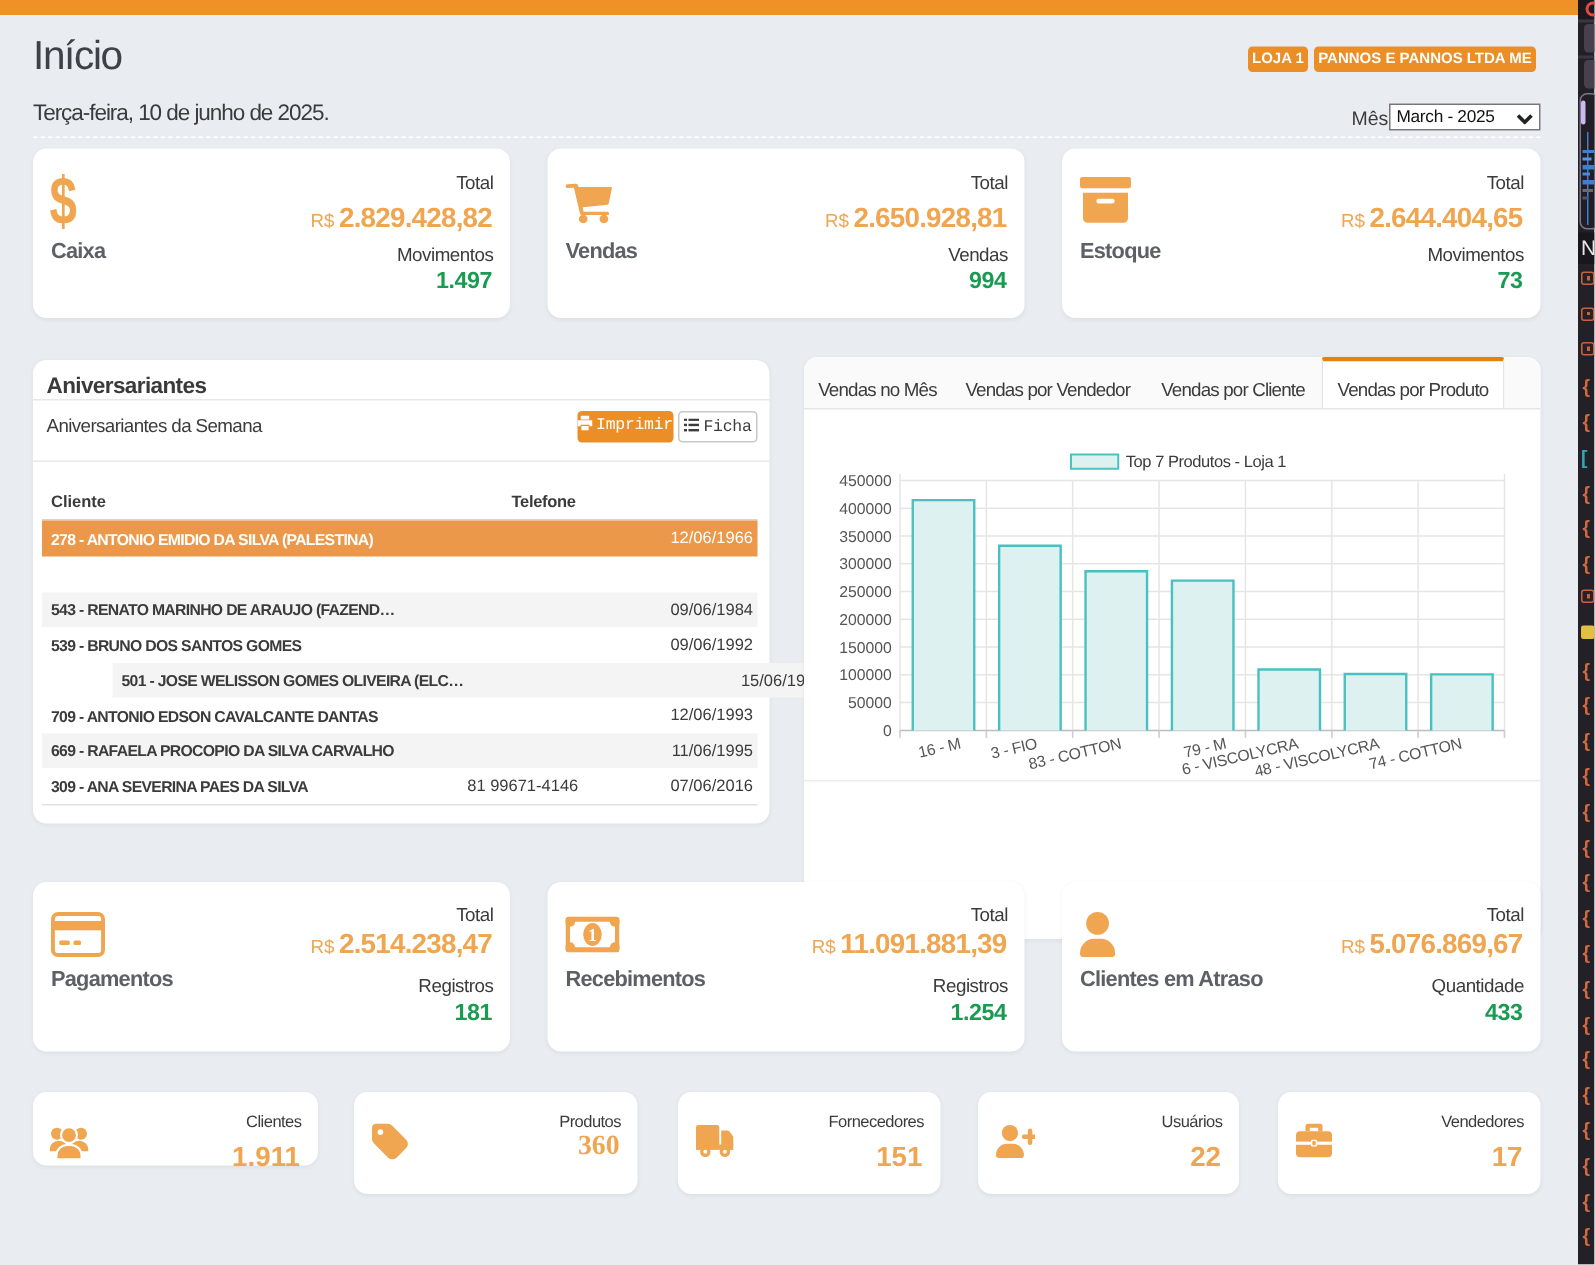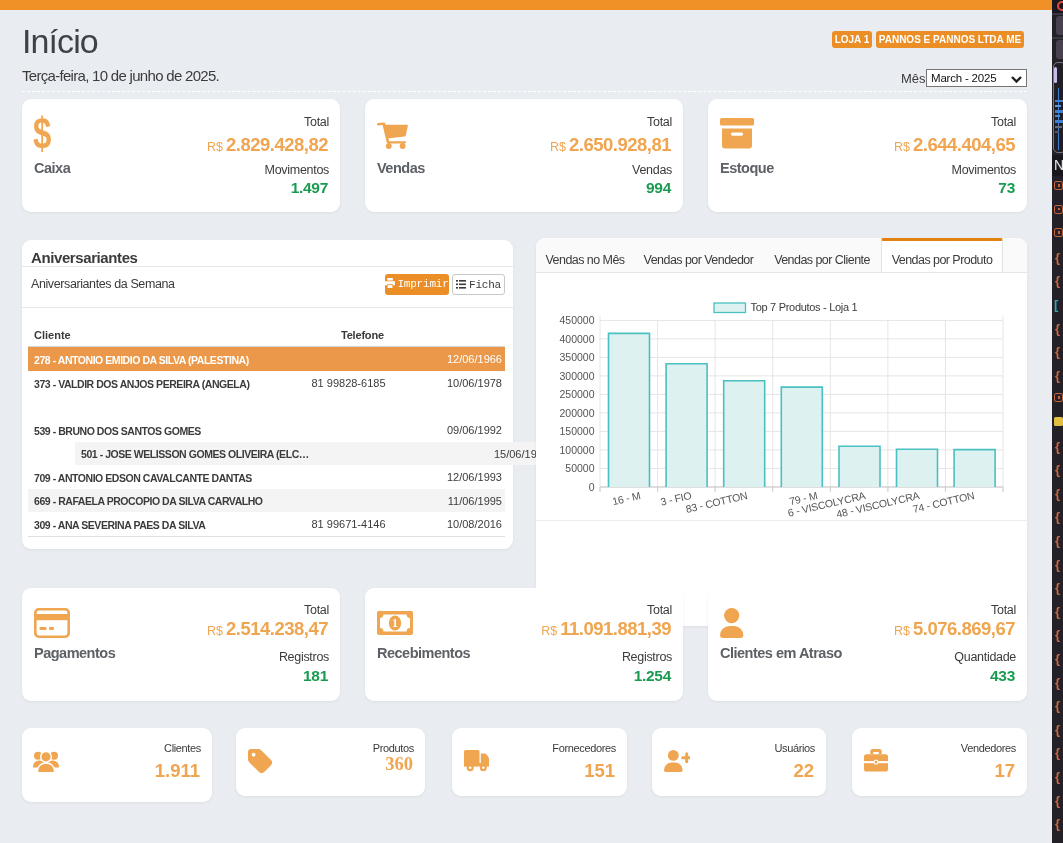--- a/index.html
+++ b/index.html
@@ -1,20 +1,20 @@
 <!DOCTYPE html>
 <html><head>
 <meta charset="utf-8">
 <style>
 * { margin:0; padding:0; box-sizing:border-box; }
 html,body { width:1063px; height:843px; overflow:hidden; }
 body { font-family:"Liberation Sans", sans-serif; background:#e9edf1; position:relative; }
 .abs { position:absolute; }
 #topbar { left:0; top:0; width:1052px; height:10px; background:#f09128; }
-#h1 { left:22px; top:22px; font-size:34px; color:#3c4248; letter-spacing:-0.9px; }
+#h1 { left:22px; top:22px; font-size:27px; color:#3c4248; letter-spacing:-0.9px; }
 #date { left:22px; top:67px; font-size:15px; color:#3b3b3b; letter-spacing:-0.7px; }
 #dash { left:22px; top:91px; width:1005px; border-top:1px dashed #ffffff; }
 .topbtn { top:31px; height:17px; white-space:nowrap; background:#ec8e26; border-radius:3px; color:#fff; font-size:10px; font-weight:bold; text-align:center; line-height:17px; letter-spacing:0; }
 #meslbl { top:71px; font-size:13px; color:#3b3b3b; }
 #messel { left:926px; top:69px; width:101px; height:18px; background:#fff; border:1px solid #767676; font-size:11.5px; color:#111; line-height:16px; padding-left:4px; letter-spacing:-0.2px; }
 #messel .arr { position:absolute; right:4px; top:1px; font-size:11px; color:#111; font-weight:bold; }
 .card { position:absolute; background:#fff; border-radius:9px; box-shadow:0 1px 3px rgba(40,50,70,0.07); }
 .ic { position:absolute; color:#f0a550; }
 .clabel { position:absolute; font-size:14.5px; font-weight:bold; color:#5d6166; letter-spacing:-0.5px; white-space:nowrap; }
 .rt1 { position:absolute; right:11px; font-size:12.5px; letter-spacing:-0.3px; color:#3b3b3b; }
@@ -112,45 +112,44 @@
       </svg>Ficha</div>
   <div class="hline" style="left:0px; top:67px; width:491px;"></div>
   <div class="th" style="left:12px; top:89px;">Cliente</div>
   <div class="th" style="left:319px; top:89px; letter-spacing:-0.2px;">Telefone</div>
   <div class="th" style="right:12px; top:89px; letter-spacing:-0.3px;margin-top:28px;">Data de Nasc.</div>
   <div class="hline" style="left:6px; top:106px; width:477px; background:#d4d4d4;"></div>
   <div class="trow orange-row" style="top:107px;">
       <span class="nm">278 - ANTONIO EMIDIO DA SILVA (PALESTINA)</span>
       <span class="dt">12/06/1966</span>
     </div>
-  <div class="trow" style="top:131px;">
-      <span class="nm">373 - VALDIR DOS ANJOS PEREIRA (ANGELA)</span>
-      <span class="tel">81 99828-6185</span>
-      <span class="dt">10/06/1978</span>
+  <div class="trow gray" style="top:154.5px;">
+      <span class="nm">543 - RENATO MARINHO DE ARAUJO (FAZEND…</span>
+      <span class="dt">09/06/1984</span>
     </div>
   <div class="trow" style="top:178px;">
       <span class="nm">539 - BRUNO DOS SANTOS GOMES</span>
       <span class="dt">09/06/1992</span>
     </div>
   <div class="trow gray" style="top:201.5px;margin-left:47px;">
       <span class="nm">501 - JOSE WELISSON GOMES OLIVEIRA (ELC…</span>
       <span class="dt">15/06/1992</span>
     </div>
   <div class="trow" style="top:225px;">
       <span class="nm">709 - ANTONIO EDSON CAVALCANTE DANTAS</span>
       <span class="dt">12/06/1993</span>
     </div>
   <div class="trow gray" style="top:248.5px;">
       <span class="nm">669 - RAFAELA PROCOPIO DA SILVA CARVALHO</span>
       <span class="dt">11/06/1995</span>
     </div>
   <div class="trow" style="top:272px;">
       <span class="nm">309 - ANA SEVERINA PAES DA SILVA</span>
       <span class="tel">81 99671-4146</span>
-      <span class="dt">10/08/2016</span>
+      <span class="dt">07/06/2016</span>
     </div>
   <div class="hline" style="left:6px; top:295.5px; width:477px; background:#e0e0e0;"></div>
 </div>
 
 <div class="card" id="chartp">
   <div style="position:absolute; left:0; top:0; width:491px; height:34px; background:#fafafa; border-radius:9px 9px 0 0;"></div>
   <div class="tab" style="left:0px; width:98px;">Vendas no Mês</div>
   <div class="tab" style="left:98px; width:129px;">Vendas por Vendedor</div>
   <div class="tab" style="left:227px; width:118px;">Vendas por Cliente</div>
   <div id="activetab"></div>
@@ -260,21 +259,21 @@
     <circle cx="11.7" cy="7.6" r="7.6"></circle>
     <path d="M0 27.4 a9.5 9.5 0 0 1 9.5-9.5 h4.4 a9.5 9.5 0 0 1 9.5 9.5 v0.2 a2.4 2.4 0 0 1-2.4 2.4 H2.4 A2.4 2.4 0 0 1 0 27.6 z"></path>
   </svg></div>
   <div class="clabel" style="left:12px; top:57px;">Clientes em Atraso</div>
   <div class="rt1" style="top:15px;">Total</div>
   <div class="rt2" style="top:30px;"><span class="rs">R$</span>5.076.869,67</div>
   <div class="rt3" style="top:62px;">Quantidade</div>
   <div class="rt4" style="top:79px;">433</div>
 </div>
 
-<div class="card" style="left:22px; top:728px; width:190px; height:74px;">
+<div class="card" style="left:22px; top:728px; width:190px; height:49px;">
   <div class="ic" style="left:11px; top:21px;"><svg width="26" height="24" viewBox="0 0 26 24" fill="#f0a550">
     <circle cx="5" cy="6.8" r="4"></circle>
     <circle cx="21" cy="6.8" r="4"></circle>
     <path d="M0 17.5 a6 6 0 0 1 6-6 h0.5 a6 6 0 0 1 6 6 v1 H0 z"></path>
     <path d="M13.5 17.5 a6 6 0 0 1 6-6 h0.5 a6 6 0 0 1 6 6 v1 h-12.5 z"></path>
     <circle cx="13" cy="7.8" r="5.3" stroke="#fff" stroke-width="1.4"></circle>
     <path d="M4.6 23.8 v-2.3 a7.2 7.2 0 0 1 7.2-7.2 h2.4 a7.2 7.2 0 0 1 7.2 7.2 v2.3 z" stroke="#fff" stroke-width="1.4"></path>
   </svg></div>
   <div class="sc-lbl" style="top:13.5px;">Clientes</div>
   <div class="sc-val" style="top:32px;">1.911</div>

